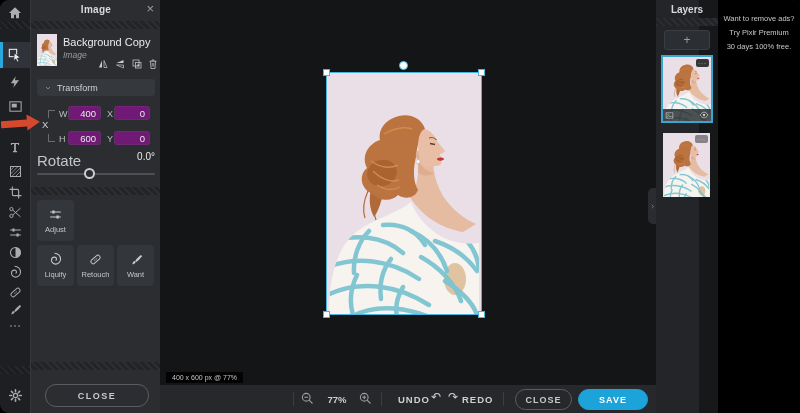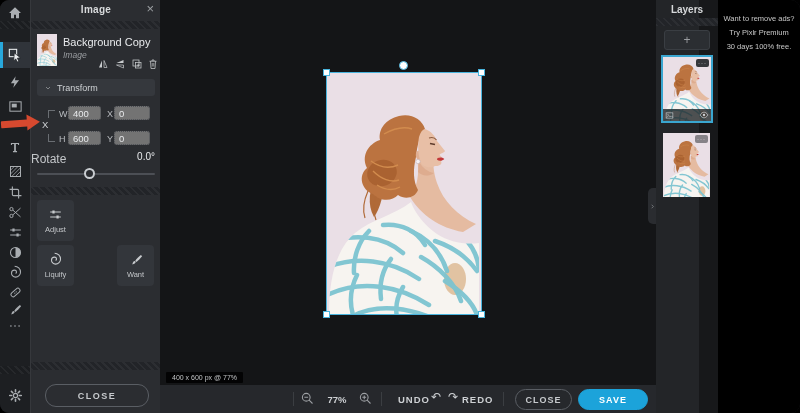--- a/index.html
+++ b/index.html
@@ -12,22 +12,22 @@
   
   #toolbar{left:0;top:0;width:30px;height:413px;background:#1d1f22;}
   .tb-slot{position:absolute;left:0;width:30px;height:22px;display:flex;align-items:center;justify-content:center;color:#a9adb1;}
   .tb-slot.active{background:#30343a;height:26px;color:#eceef0;}
   .tb-slot.active::before{content:"";position:absolute;left:0;top:0;width:3px;height:100%;background:#28a8dc;}
   
   #panel{left:30px;top:0;width:130px;height:413px;background:#2b2d31;border-left:1px solid #36383c;box-sizing:border-box;}
   .panel-title{position:absolute;top:4px;left:0;width:130px;text-align:center;font-size:10px;font-weight:bold;color:#d8dadc;letter-spacing:.3px;}
   .x-btn{position:absolute;top:1px;right:6px;color:#9da0a4;font-size:13px;cursor:pointer;}
   .lbl{color:#b9bcc0;font-size:9px;}
-  .inbox{position:absolute;background:#737373;border:1px dotted #4b4e54;border-radius:3px;color:#e8eaec;
-         font-size:9.5px;text-align:left;padding:0 4px;box-sizing:border-box;height:14px;font-family:"Liberation Sans",sans-serif;}
+  .inbox{position:absolute;background:#701a75;border:1px dotted #4b4e54;border-radius:3px;color:#e8eaec;
+         font-size:9.5px;text-align:right;padding:0 4px;box-sizing:border-box;height:14px;font-family:"Liberation Sans",sans-serif;}
   input.inbox{outline:none;}
   .sec-bar{position:absolute;left:6px;top:79px;width:118px;height:17px;background:#35383d;border-radius:3px;
            display:flex;align-items:center;gap:5px;padding-left:7px;box-sizing:border-box;color:#cfd2d5;font-size:9px;}
   .card{position:absolute;width:37px;height:41px;background:#33363b;border-radius:4px;color:#c8cbce;
         display:flex;flex-direction:column;align-items:center;justify-content:center;gap:3px;cursor:pointer;}
   .card span{font-size:7.5px;color:#c3c6c9;}
   .pill{border:1px solid #5a5e64;border-radius:11px;color:#c6c9cc;font-size:9px;font-weight:bold;letter-spacing:1.5px;
         display:flex;align-items:center;justify-content:center;cursor:pointer;background:transparent;}
   
   #canvas{left:160px;top:0;width:496px;height:385px;background:#141517;}
@@ -342,38 +342,44 @@
 
     <div class="abs lbl" style="left:28px;top:109px">W</div>
     <input class="inbox" style="left: 37px; top: 106px; width: 33px;" value="400">
     <div class="abs lbl" style="left:76px;top:109px">X</div>
     <input class="inbox" style="left: 83px; top: 106px; width: 36px;" value="0">
     <div class="abs lbl" style="left:28px;top:134px">H</div>
     <input class="inbox" style="left: 37px; top: 131px; width: 33px;" value="600">
     <div class="abs lbl" style="left:76px;top:134px">Y</div>
     <input class="inbox" style="left: 83px; top: 131px; width: 36px;" value="0">
 
-    <div class="abs" style="left:0;top:152px;font-size:12px;color:#c3c6c9">Rotate</div>
+    <div class="abs" style="left:6px;top:152px;font-size:15px;color:#c3c6c9">Rotate</div>
     <div class="abs" style="left:84px;top:151px;width:40px;text-align:right;font-size:10px;color:#e8eaec">0.0°</div>
     <div class="abs" style="left:6px;top:173px;width:118px;height:2px;background:#4c4f55;border-radius:1px"></div>
     <div class="abs" style="left:53px;top:168px;width:11px;height:11px;border:2px solid #c9cdd1;border-radius:50%;background:#2b2d31;box-sizing:border-box"></div>
 
     <div class="hatch abs" style="left:0;top:187px;width:130px;height:8px"></div>
 
     <div class="card" style="left:6px;top:200px">
         <svg class="ic" width="15" height="15">
           <use href="#i-sliders"></use>
         </svg>
         <span>Adjust</span>
       </div>
     <div class="card" style="left:6px;top:245px">
         <svg class="ic" width="15" height="15">
           <use href="#i-spiral"></use>
         </svg>
         <span>Liquify</span>
+      </div>
+    <div class="card" style="left:46px;top:245px">
+        <svg class="ic" width="15" height="15">
+          <use href="#i-bandage"></use>
+        </svg>
+        <span>Retouch</span>
       </div>
     <div class="card" style="left:86px;top:245px">
         <svg class="ic" width="14" height="14">
           <use href="#i-brush"></use>
         </svg>
         <span>Want</span>
       </div>
 
     <div class="hatch abs" style="left:0;top:362px;width:130px;height:8px"></div>
     <div class="pill abs" style="left:14px;top:384px;width:102px;height:21px">CLOSE</div>

